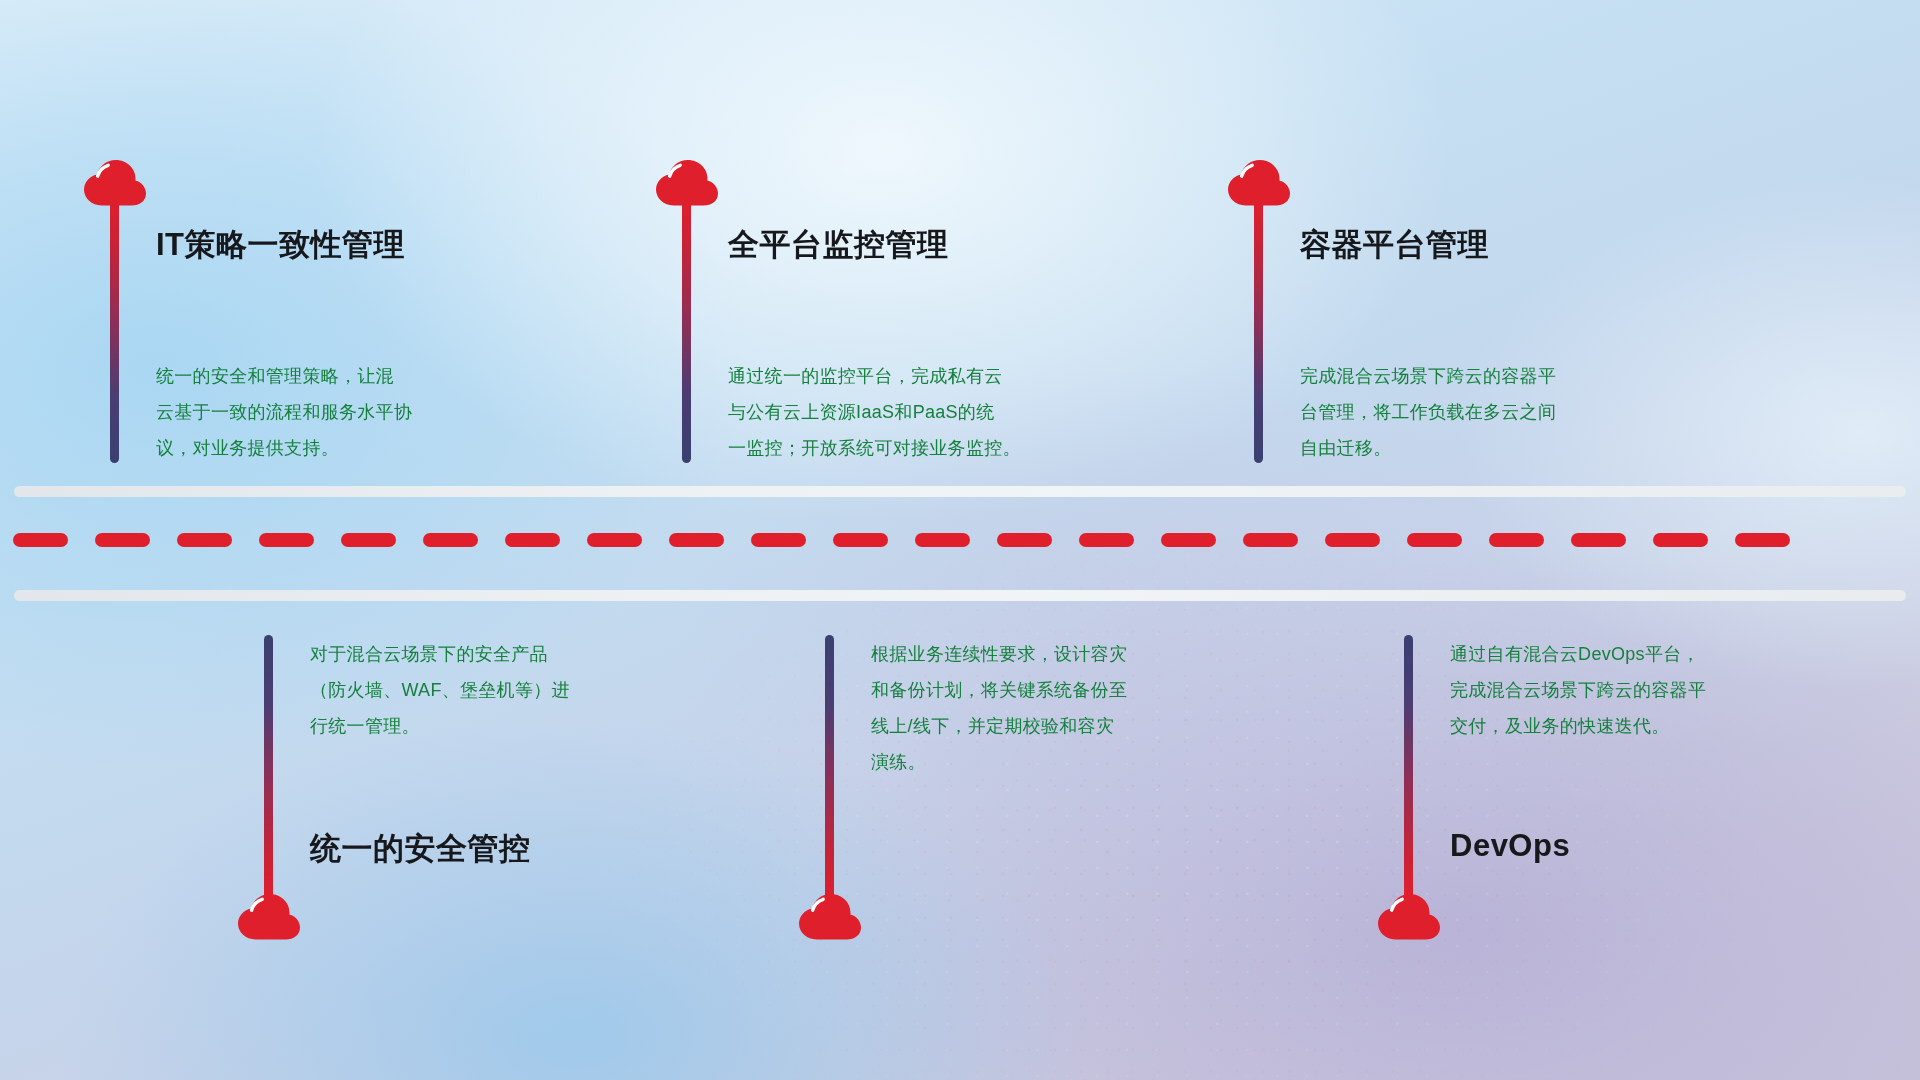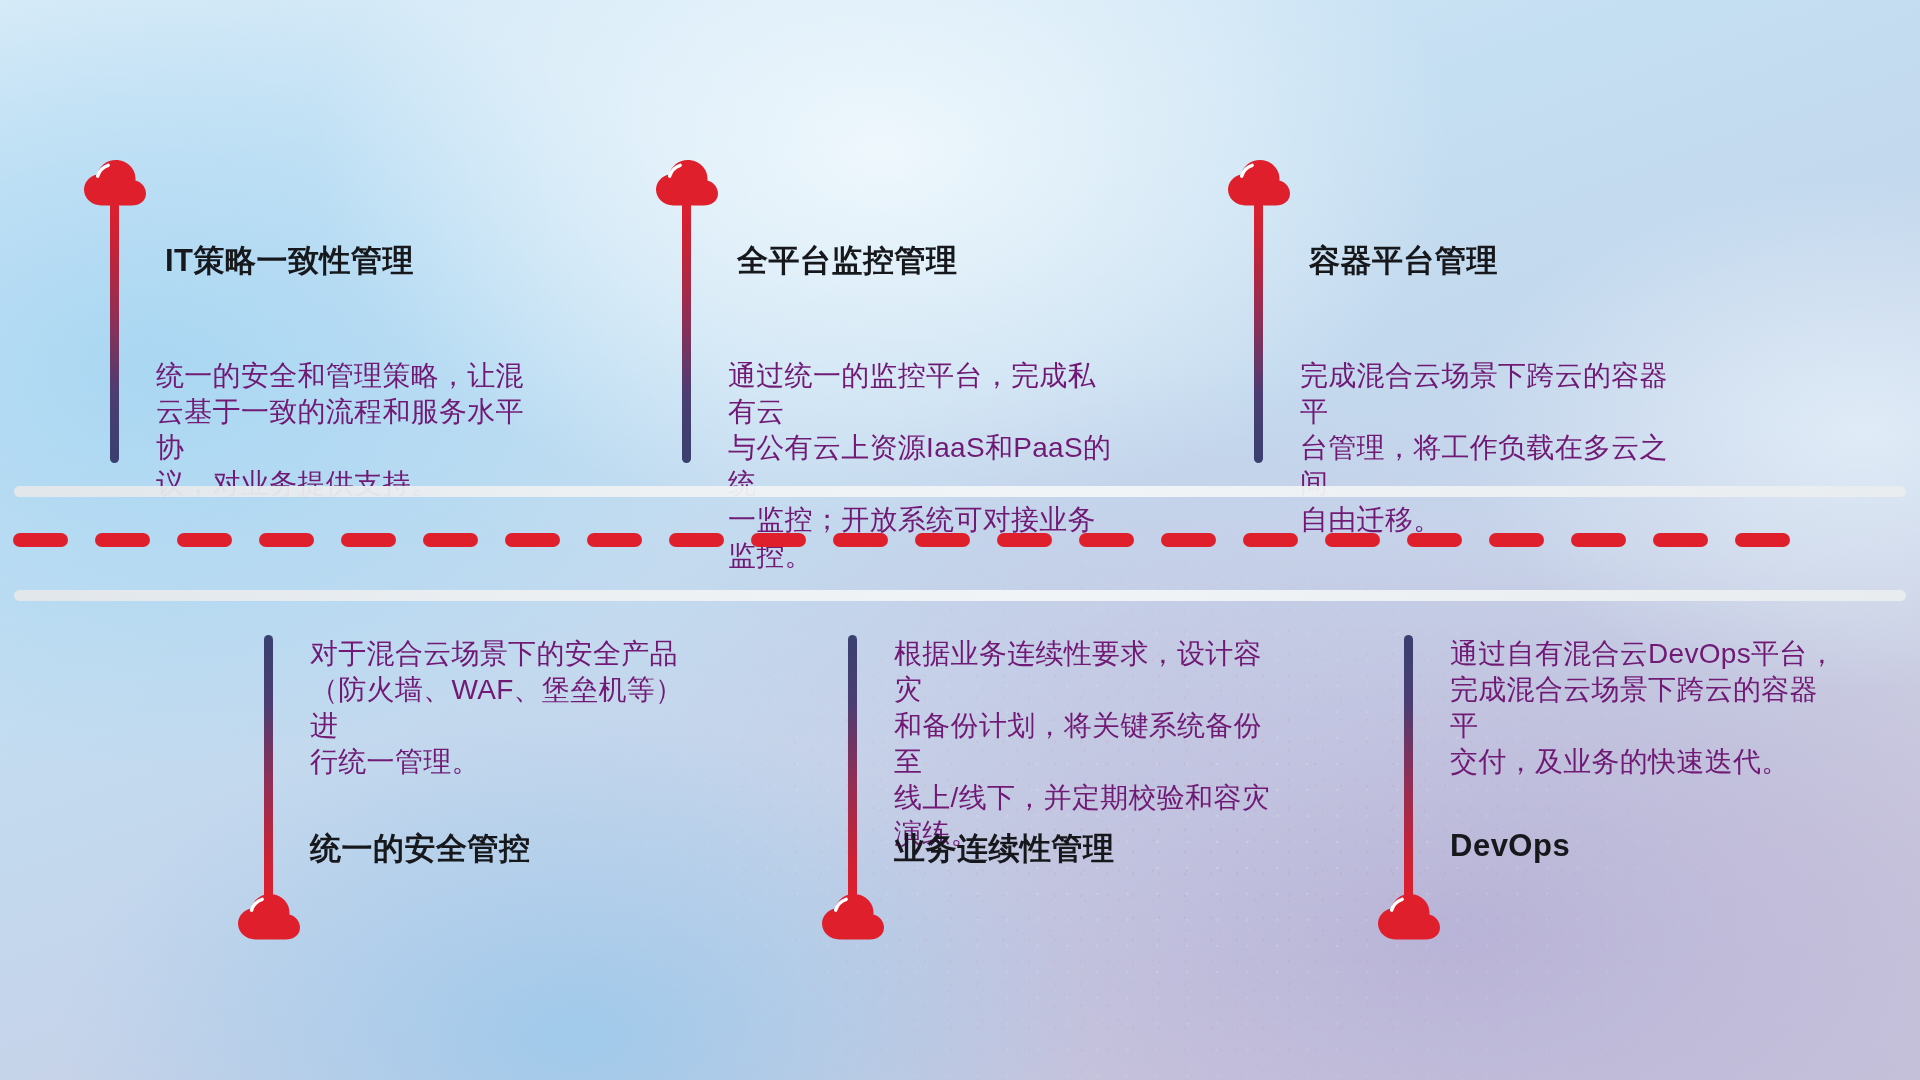--- a/index.html
+++ b/index.html
@@ -102,21 +102,21 @@
 
   
   #row-top .col { width:560px; }
   #col-t1 { left:96px;  }
   #col-t2 { left:668px; }
   #col-t3 { left:1240px;}
 
   
   #row-bottom .col { width:560px; }
   #col-b1 { left:250px;text-decoration:underline; }
-  #col-b2 { left:834px; }
+  #col-b2 { left:811px; }
   #col-b3 { left:1390px;}
 
   
   .cloud-icon { position:absolute; width:62px; height:46px; }
   .cloud-icon svg { display:block; width:100%; height:100%; }
 
   #row-top .cloud-icon    { top:160px; left:-12px; }
   #row-bottom .cloud-icon { top:284px; left:-12px; }
 
   
@@ -133,30 +133,30 @@
 
   
   .heading {
     position:absolute;
     font-size:31px;
     font-weight:700;
     color:#16181c;
     letter-spacing:.5px;
     white-space:nowrap;
   }
-  #row-top .heading    { top:240px; left:60px;margin-left:9px; }
+  #row-top .heading    { top:224px; left:60px; }
   #row-bottom .heading { top:218px; left:60px; }
 
   
   .body-text {
     position:absolute;
     width:390px;
-    font-size:28px;
+    font-size:18px;
     line-height:36px;
-    color:#701a75;
+    color:#15803d;
     letter-spacing:.3px;
     white-space:pre-line;
   }
   #row-top .body-text    { top:358px; left:60px; }
   #row-bottom .body-text { top:26px;  left:60px; }
 </style>
 </head>
 <body>
 
 <div id="stage">
@@ -259,21 +259,20 @@
           <path d="M13.6 16.2c1.4-5 5.4-9.1 10.6-10.9" fill="none" stroke="#ffffff" stroke-width="3.4" stroke-linecap="round"></path>
         </svg>
       </span>
     </div>
 
     <div class="col" id="col-b2">
       <div class="body-text">根据业务连续性要求，设计容灾
 和备份计划，将关键系统备份至
 线上/线下，并定期校验和容灾
 演练。</div>
-      <div class="heading">业务连续性管理</div>
       <span class="stem"></span>
       <span class="cloud-icon">
         <svg viewBox="0 0 62 46" xmlns="http://www.w3.org/2000/svg">
           <path d="M17.5 45.5C7.8 45.5 0 38.4 0 29.6c0-7.4 5.5-13.6 13-15.2C15.2 6.1 22.9 0 31.9 0c10.8 0 19.6 8.3 19.6 18.6 0 .6 0 1.2-.1 1.8 6.2 1.6 10.6 6.9 10.6 13.1 0 7.6-6.5 12-14.4 12H17.5z" fill="#e01f2d"></path>
           <path d="M13.6 16.2c1.4-5 5.4-9.1 10.6-10.9" fill="none" stroke="#ffffff" stroke-width="3.4" stroke-linecap="round"></path>
         </svg>
       </span>
     </div>
 
     <div class="col" id="col-b3">

